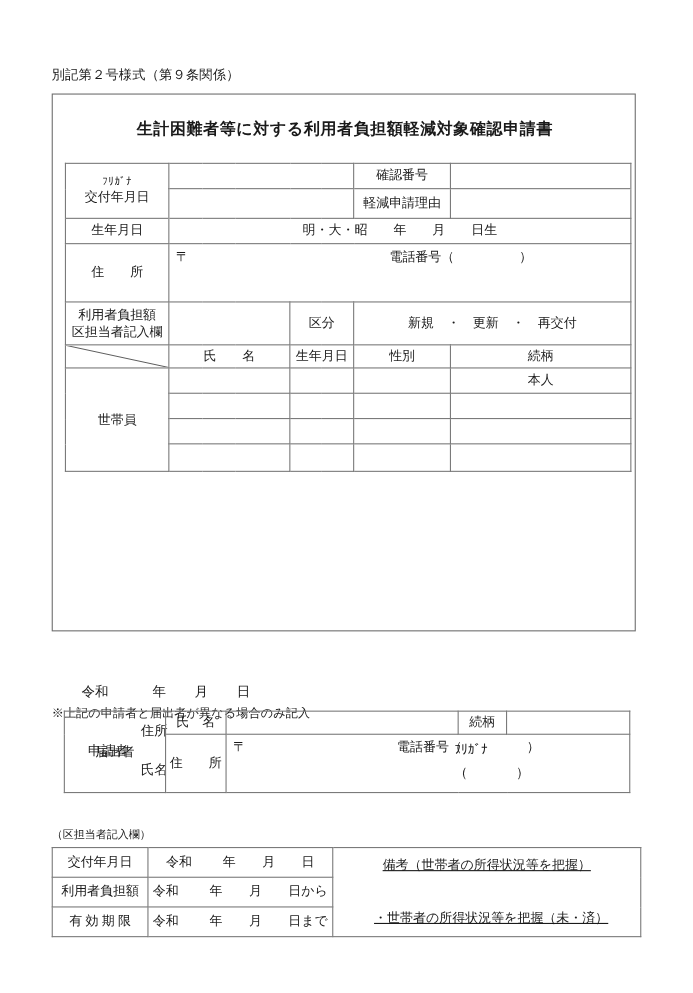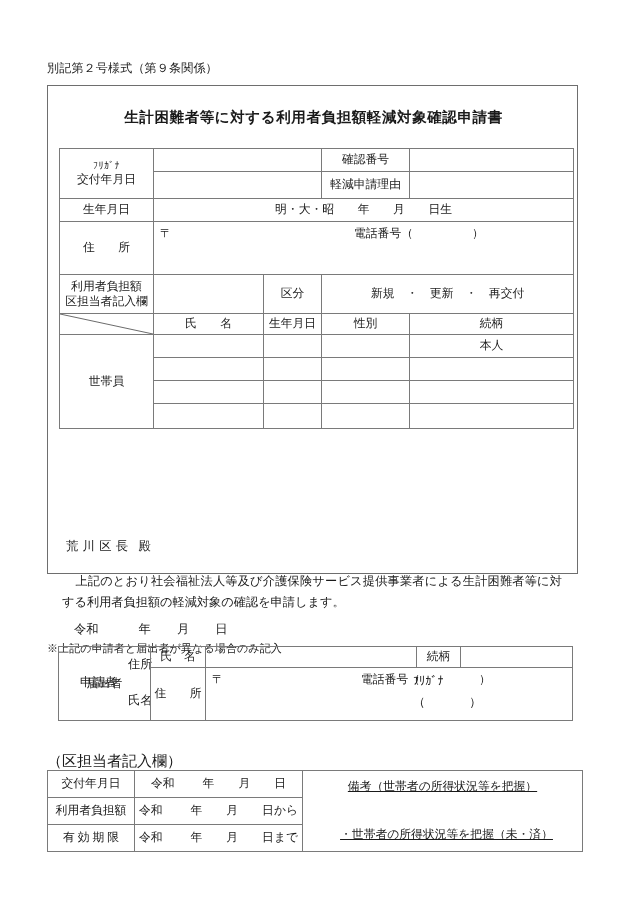--- a/index.html
+++ b/index.html
@@ -181,21 +181,21 @@
     left: 58px;
     top: 646px;
     width: 514px;
   }
 
   
   .bottom-label {
     position: absolute;
     left: 47px;
     top: 752px;
-    font-size: 15px;
+    font-size: 10px;
   }
   #bottom-table {
     left: 47px;
     top: 770px;
     width: 535px;
     font-size: 11.8px;
   }
   #bottom-table td { height: 26px; }
   .date-cells { letter-spacing: 0; }
   .date-cells .pad-r { display: inline-block; width: 28px; }
@@ -302,25 +302,21 @@
       </tr>
       <tr>
         <td colspan="3" style="height:24px"></td>
         <td colspan="2" style="height:24px"></td>
         <td style="height:24px"></td>
         <td style="height:24px"></td>
       </tr>
     </tbody>
       </table>
 
-    <div class="stmt" id="addressee">
-      <span>荒川区長</span><span class="dono">殿</span>
-    </div>
-
-    <div class="stmt" id="body-text">上記のとおり社会福祉法人等及び介護保険サービス提供事業者による生計困難者等に対する利用者負担額の軽減対象の確認を申請します。</div>
+
 
     <div class="stmt" id="date-line">
       <span>令和</span><span class="g gap1"></span><span>年</span><span class="g gap2"></span><span>月</span><span class="g gap2"></span><span>日</span>
     </div>
 
     <div class="applicant-block">
       <span class="who">申請者</span>
       <span class="addr">住所</span>
       <span class="nm">氏名</span>
       <span class="tel">ﾌﾘｶﾞﾅ</span>

